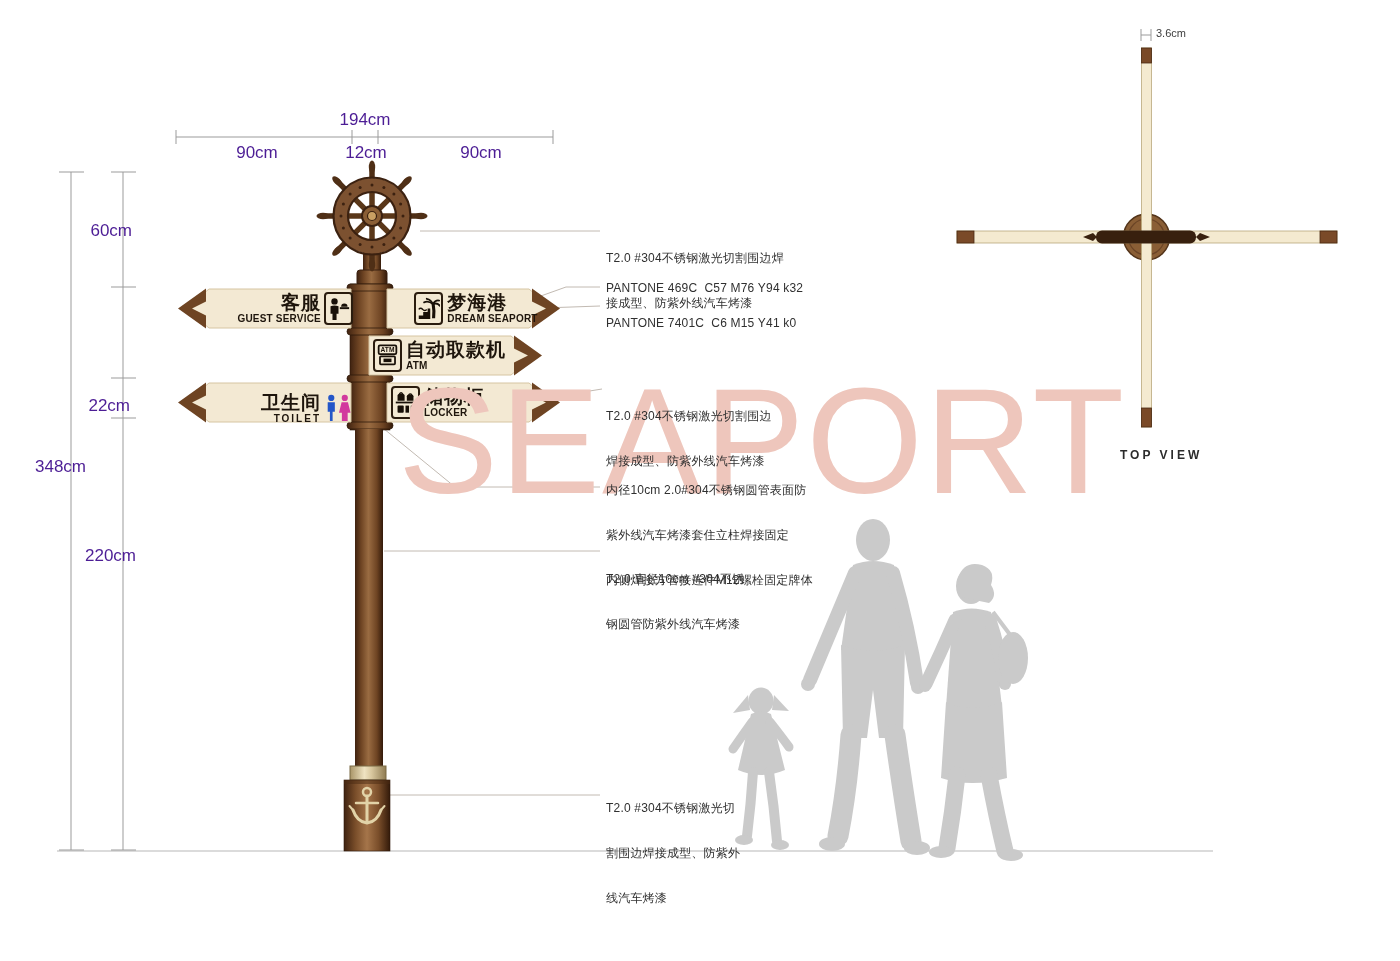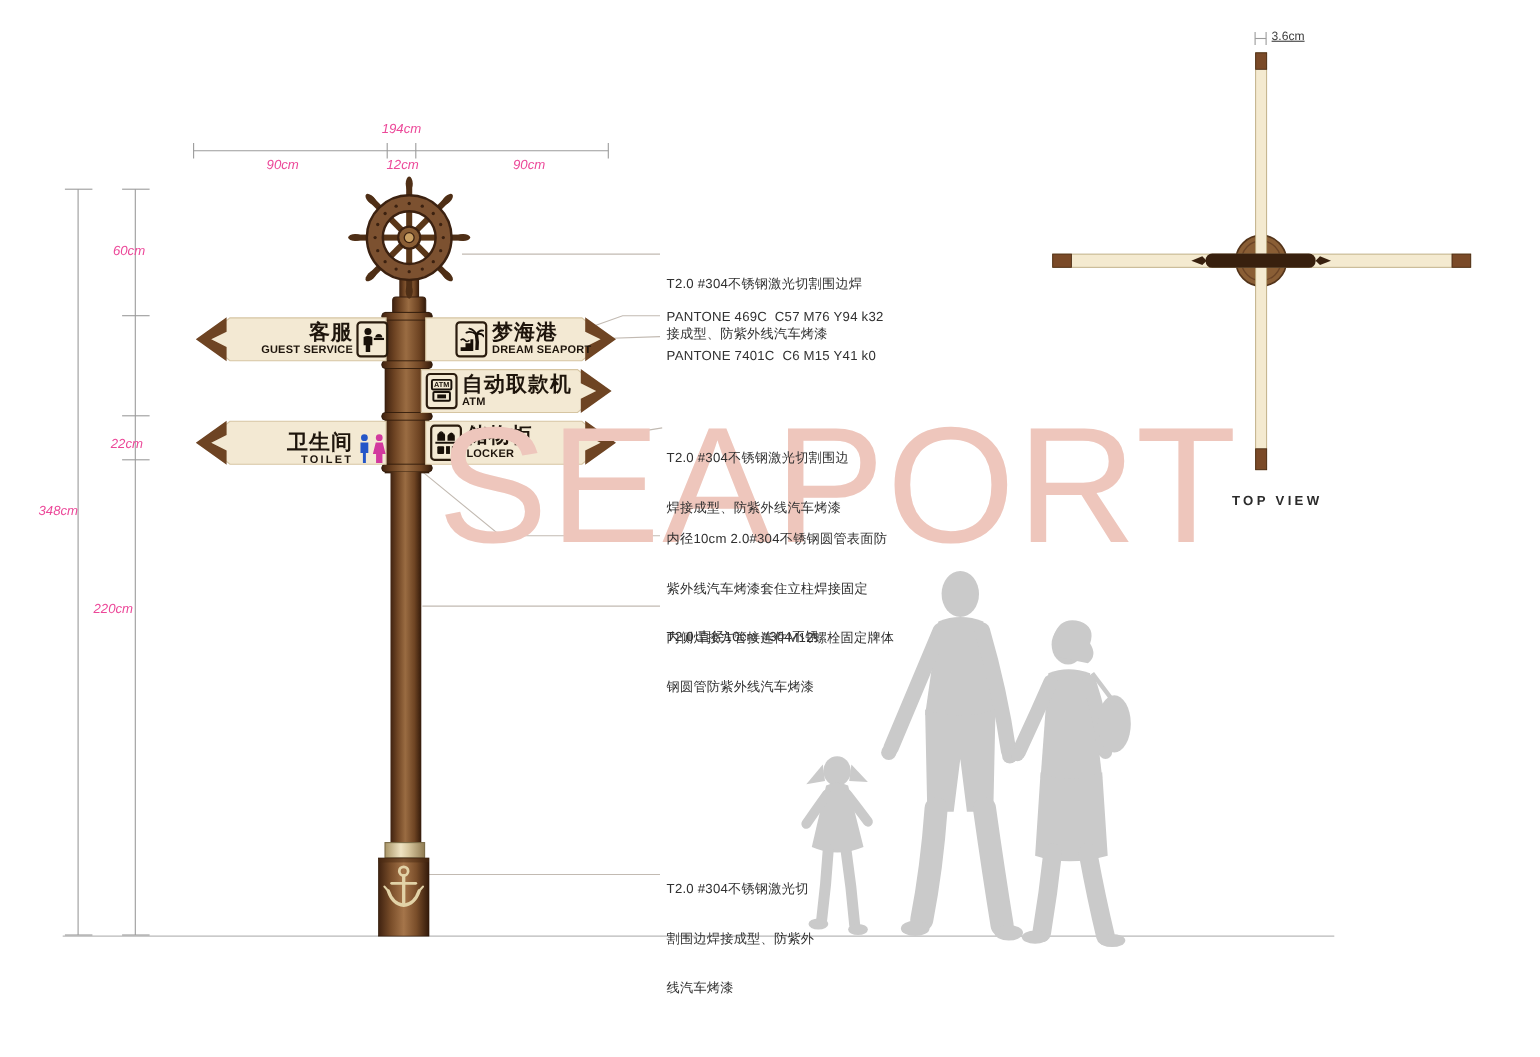--- a/index.html
+++ b/index.html
@@ -1,40 +1,40 @@
 <!DOCTYPE html>
 <html><head>
 <meta charset="utf-8">
 <style>
   html,body{margin:0;padding:0;background:#ffffff;}
   .canvas{position:relative;width:1400px;height:961px;background:#ffffff;overflow:hidden;
           font-family:"Liberation Sans","DejaVu Sans",sans-serif;color:#2b2b2b;}
   svg.layer{position:absolute;left:0;top:0;z-index:1;}
-  .lbl{position:absolute;font-size:12px;color:#ec4899;white-space:nowrap;z-index:2;font-style:italic;}
+  .lbl{position:absolute;font-size:17px;color:#4c1d95;white-space:nowrap;z-index:2;}
   .lbl.center{transform:translateX(-50%);}
   .lbl.right{transform:translateX(-100%);margin-left:16px;}
   .note{position:absolute;left:606px;font-size:12px;line-height:15px;color:#303030;
         white-space:pre;z-index:4;letter-spacing:0.2px;}
   .panel{position:absolute;height:43px;width:176px;display:flex;align-items:center;z-index:2;}
   .panel svg.pbg{position:absolute;left:0;top:0;width:100%;height:100%;}
   .panel .ptxt{position:relative;display:flex;flex-direction:column;justify-content:center;}
   .panel .zh{font-size:19px;font-weight:bold;color:#1e150c;line-height:20px;letter-spacing:1px;}
   .panel .en{font-size:10px;font-weight:bold;color:#1e150c;line-height:11px;letter-spacing:0.2px;}
   .panel.pleft{justify-content:flex-end;padding-right:0;}
   .panel.pleft .ptxt{text-align:right;margin-right:3px;}
   .panel.pright .ptxt{text-align:left;margin-left:4px;}
   .ibox{position:relative;width:29px;height:33px;border:2.5px solid #2a1c0e;border-radius:4px;
         box-sizing:border-box;display:flex;align-items:center;justify-content:center;
         background:transparent;flex:0 0 auto;}
   .ibox.noborder{border:none;}
   .watermark{position:absolute;left:398px;top:366px;font-size:150px;line-height:1;
              letter-spacing:2px;color:#eec6bc;z-index:3;font-weight:normal;
              font-family:"Liberation Sans","DejaVu Sans",sans-serif;}
   .topview-lbl{position:absolute;font-size:12px;font-weight:bold;letter-spacing:3px;color:#2b2b2b;z-index:2;}
-  .dim36{position:absolute;left:1156px;top:27px;font-size:11px;color:#3c3c3c;z-index:2;text-decoration:underline;}
+  .dim36{position:absolute;left:1156px;top:27px;font-size:11px;color:#3c3c3c;z-index:2;}
 </style>
 </head>
 <body>
 
 <div class="canvas">
 
   <svg class="layer" width="1400" height="961" viewBox="0 0 1400 961">
     <defs>
       <linearGradient id="poleGrad" x1="0" y1="0" x2="1" y2="0">
         <stop offset="0" stop-color="#3f2210"></stop>
@@ -311,21 +311,21 @@
         <path d="M2 26 L2 22 L7 22 L7 18 L12 18 L12 14 L15 14 L15 26 Z" fill="#181008"></path>
         <path d="M2 15 q2 -2.5 4.5 0 q2 2.5 4.5 0" stroke="#181008" stroke-width="1.6" fill="none"></path>
       </svg>
     </div>
     <div class="ptxt">
       <div class="zh">梦海港</div>
       <div class="en">DREAM SEAPORT</div>
     </div>
   </div>
 
-  <div class="panel pright" style="left:381px;top:334px;">
+  <div class="panel pright" style="left:367px;top:334px;">
     <svg class="pbg" viewBox="0 0 176 43" preserveAspectRatio="none">
       <polygon points="168,21.5 144,2 2,2 2,41 144,41" fill="#f3e9d3" stroke="#d6c5a2" stroke-width="1"></polygon>
       <polygon points="175,21.5 147,1.5 147,14.5 161,21.5 147,28.5 147,41.5" fill="#6e4423"></polygon>
     </svg>
     <div class="ibox" style="margin-left:6px;">
       <svg width="23" height="27" viewBox="0 0 26 28">
         <rect x="3" y="2.5" width="20" height="10" rx="1.5" fill="none" stroke="#181008" stroke-width="2"></rect>
         <text x="13" y="10.2" text-anchor="middle" font-size="7.5" font-weight="bold" fill="#181008" font-family="Liberation Sans, sans-serif">ATM</text>
         <rect x="4.5" y="15" width="17" height="9" rx="1" fill="none" stroke="#181008" stroke-width="2"></rect>
         <rect x="8.5" y="17.5" width="9" height="4" fill="#181008"></rect>

